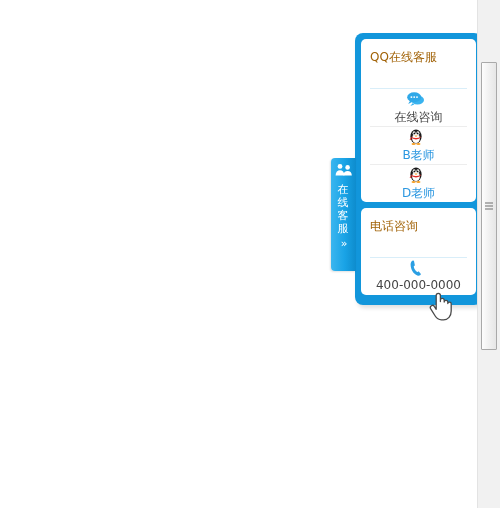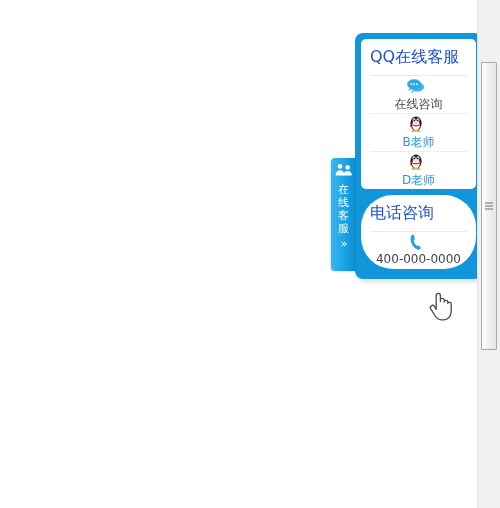--- a/index.html
+++ b/index.html
@@ -73,28 +73,28 @@
     padding: 6px;
     box-shadow: 2px 3px 4px rgba(0,0,0,0.13);
   }
   .card {
     background: #ffffff;
     border-radius: 5px;
     margin-bottom: 6px;
     padding: 0 9px;
     box-sizing: border-box;
   }
-  .card:last-child { margin-bottom: 4px; border-radius: 32px; }
+  .card:last-child { margin-bottom: 4px; }
 
   .card-title {
-    color: #1d4ed8;
-    font-size: 16px;
+    color: #a16207;
+    font-size: 12px;
     line-height: 30px;
     padding-top: 3px;
-    padding-bottom: 3px;
+    padding-bottom: 16px;
     border-bottom: 1px solid #d9eef9;
     white-space: nowrap;
   }
 
   .row {
     display: flex;
     align-items: center;
     height: 37px;
     border-bottom: 1px solid #ededed;
     white-space: nowrap;
@@ -141,21 +141,20 @@
     flex-direction: column;
     align-items: center;
     padding-top: 5px;
     box-sizing: border-box;
   }
   .pull-tab .tab-text {
     color: #ffffff;
     font-size: 11px;
     line-height: 13px;
     width: 12px;
-    text-align: center;
     margin-top: 3px;
     word-break: break-all;
   }
   .pull-tab .tab-arrow {
     color: #ffffff;
     font-size: 11px;
     line-height: 11px;
     margin-top: 3px;
     letter-spacing: -1px;
   }

